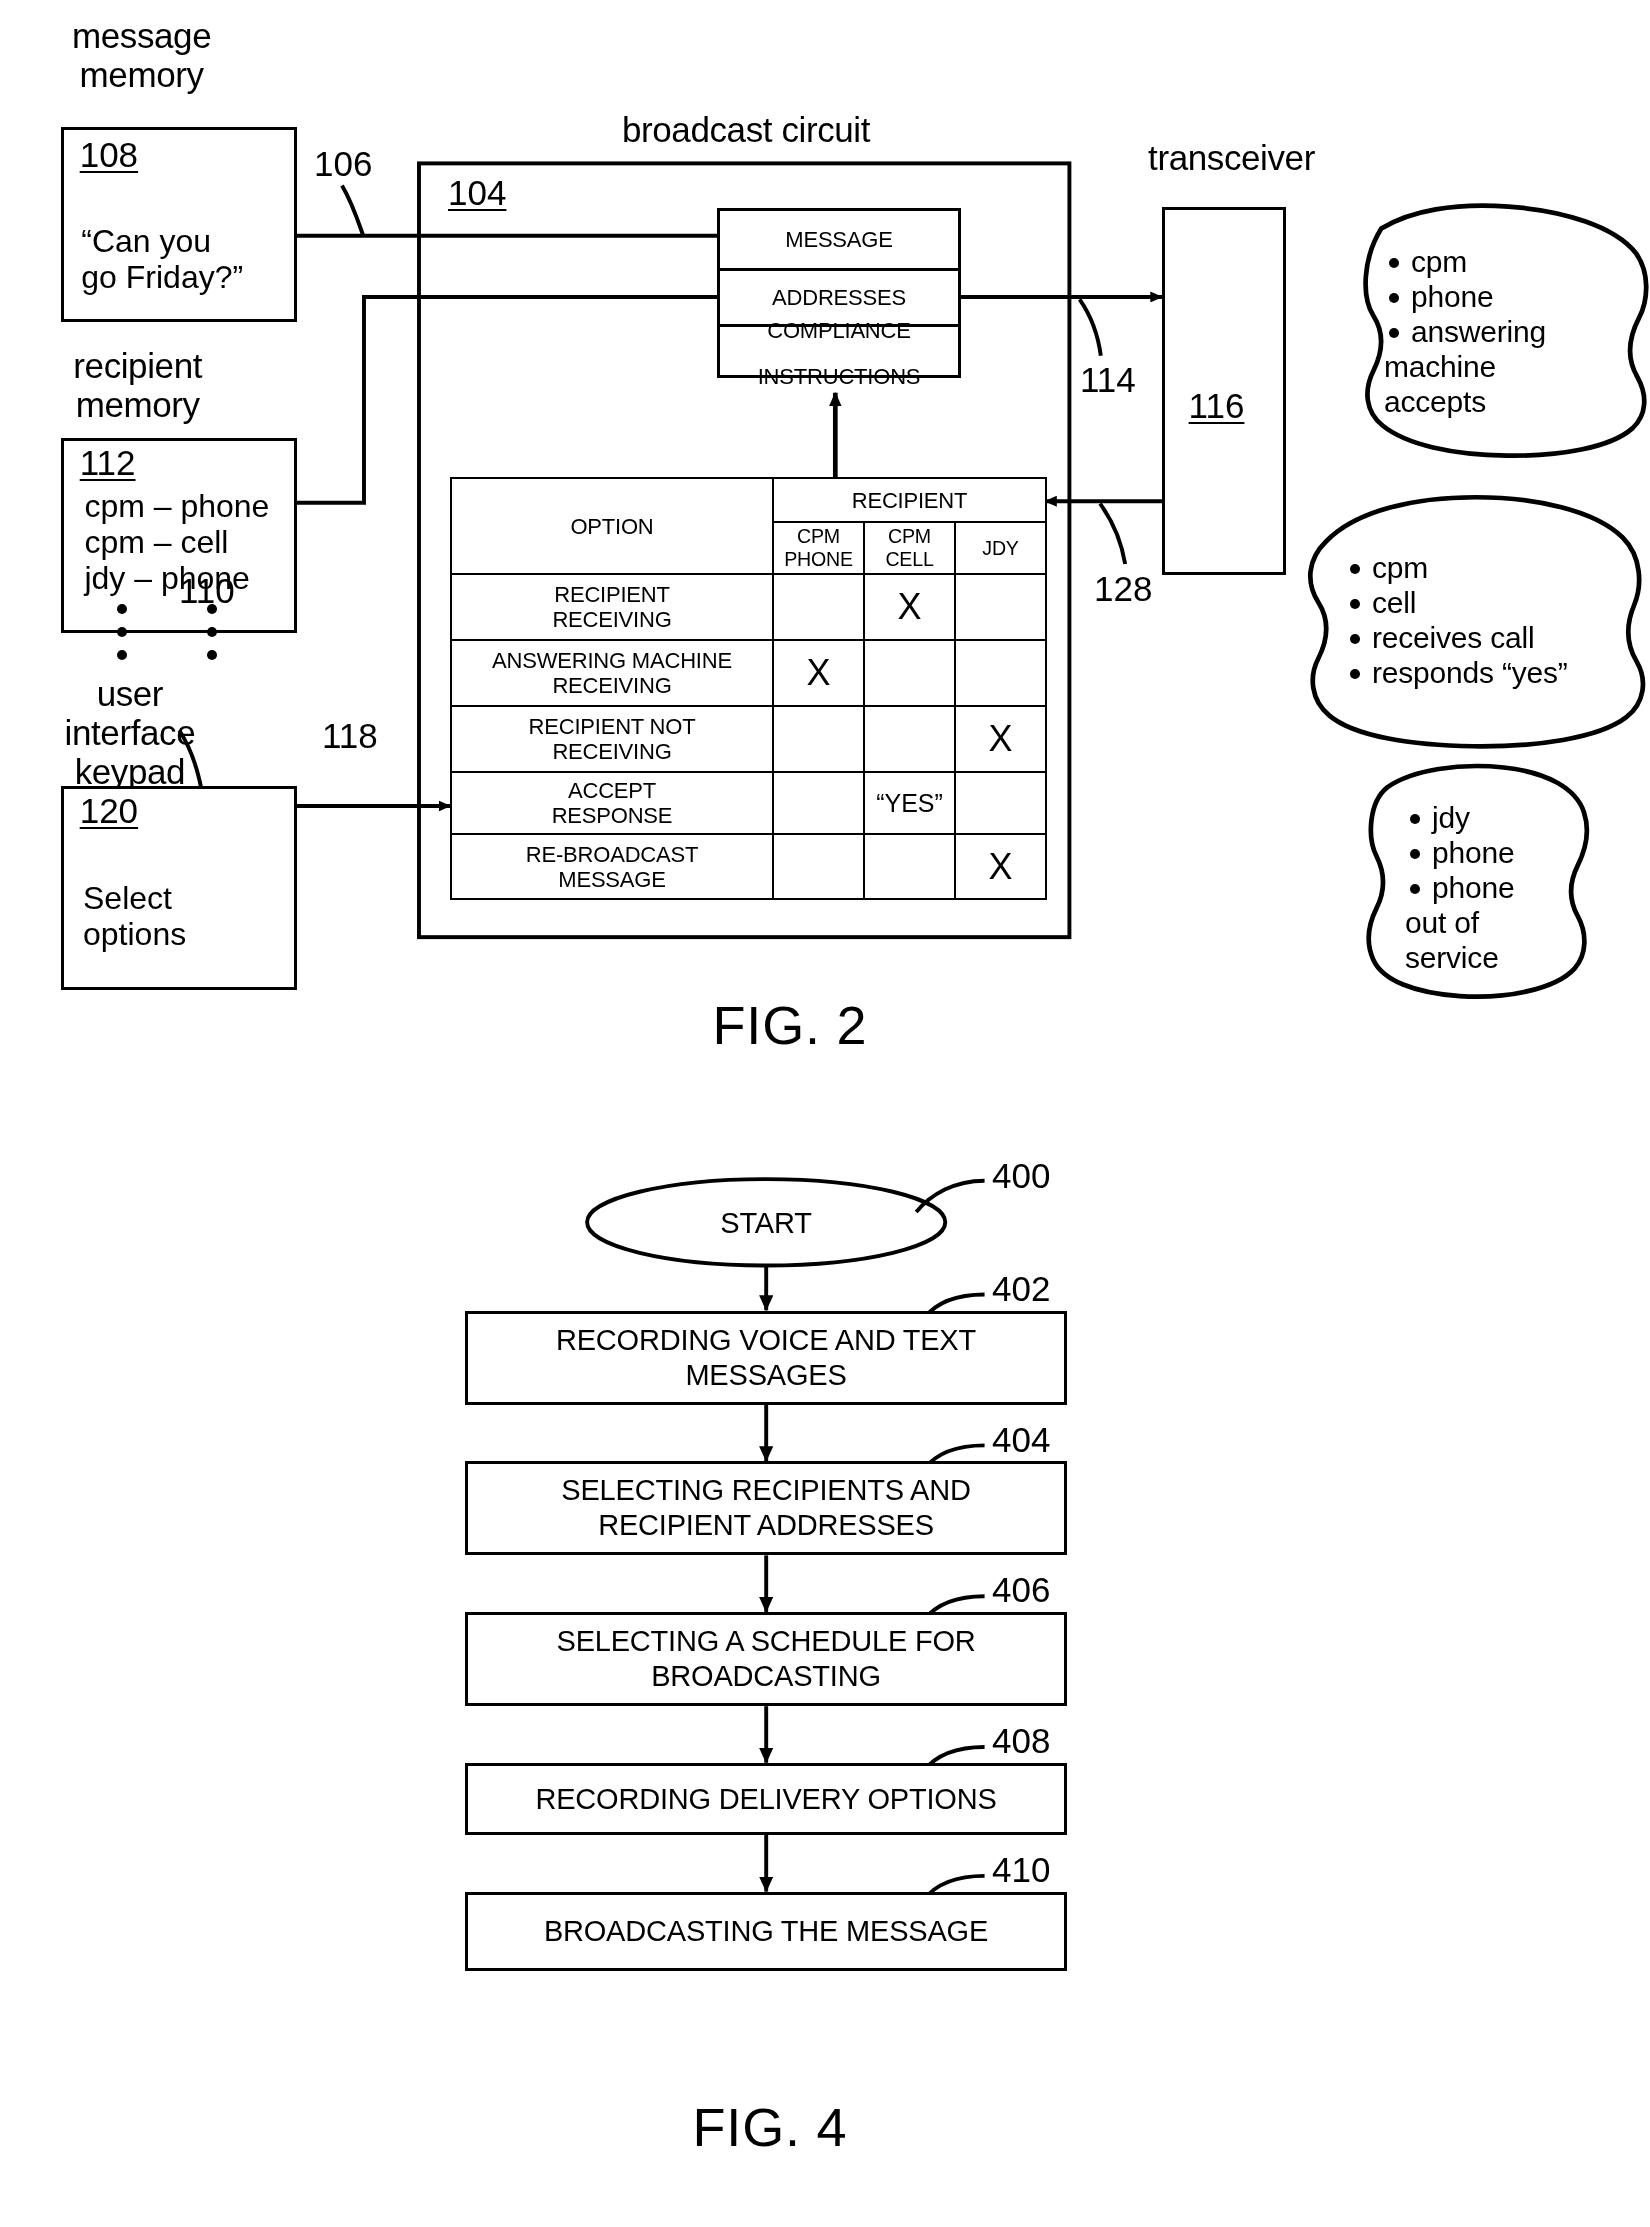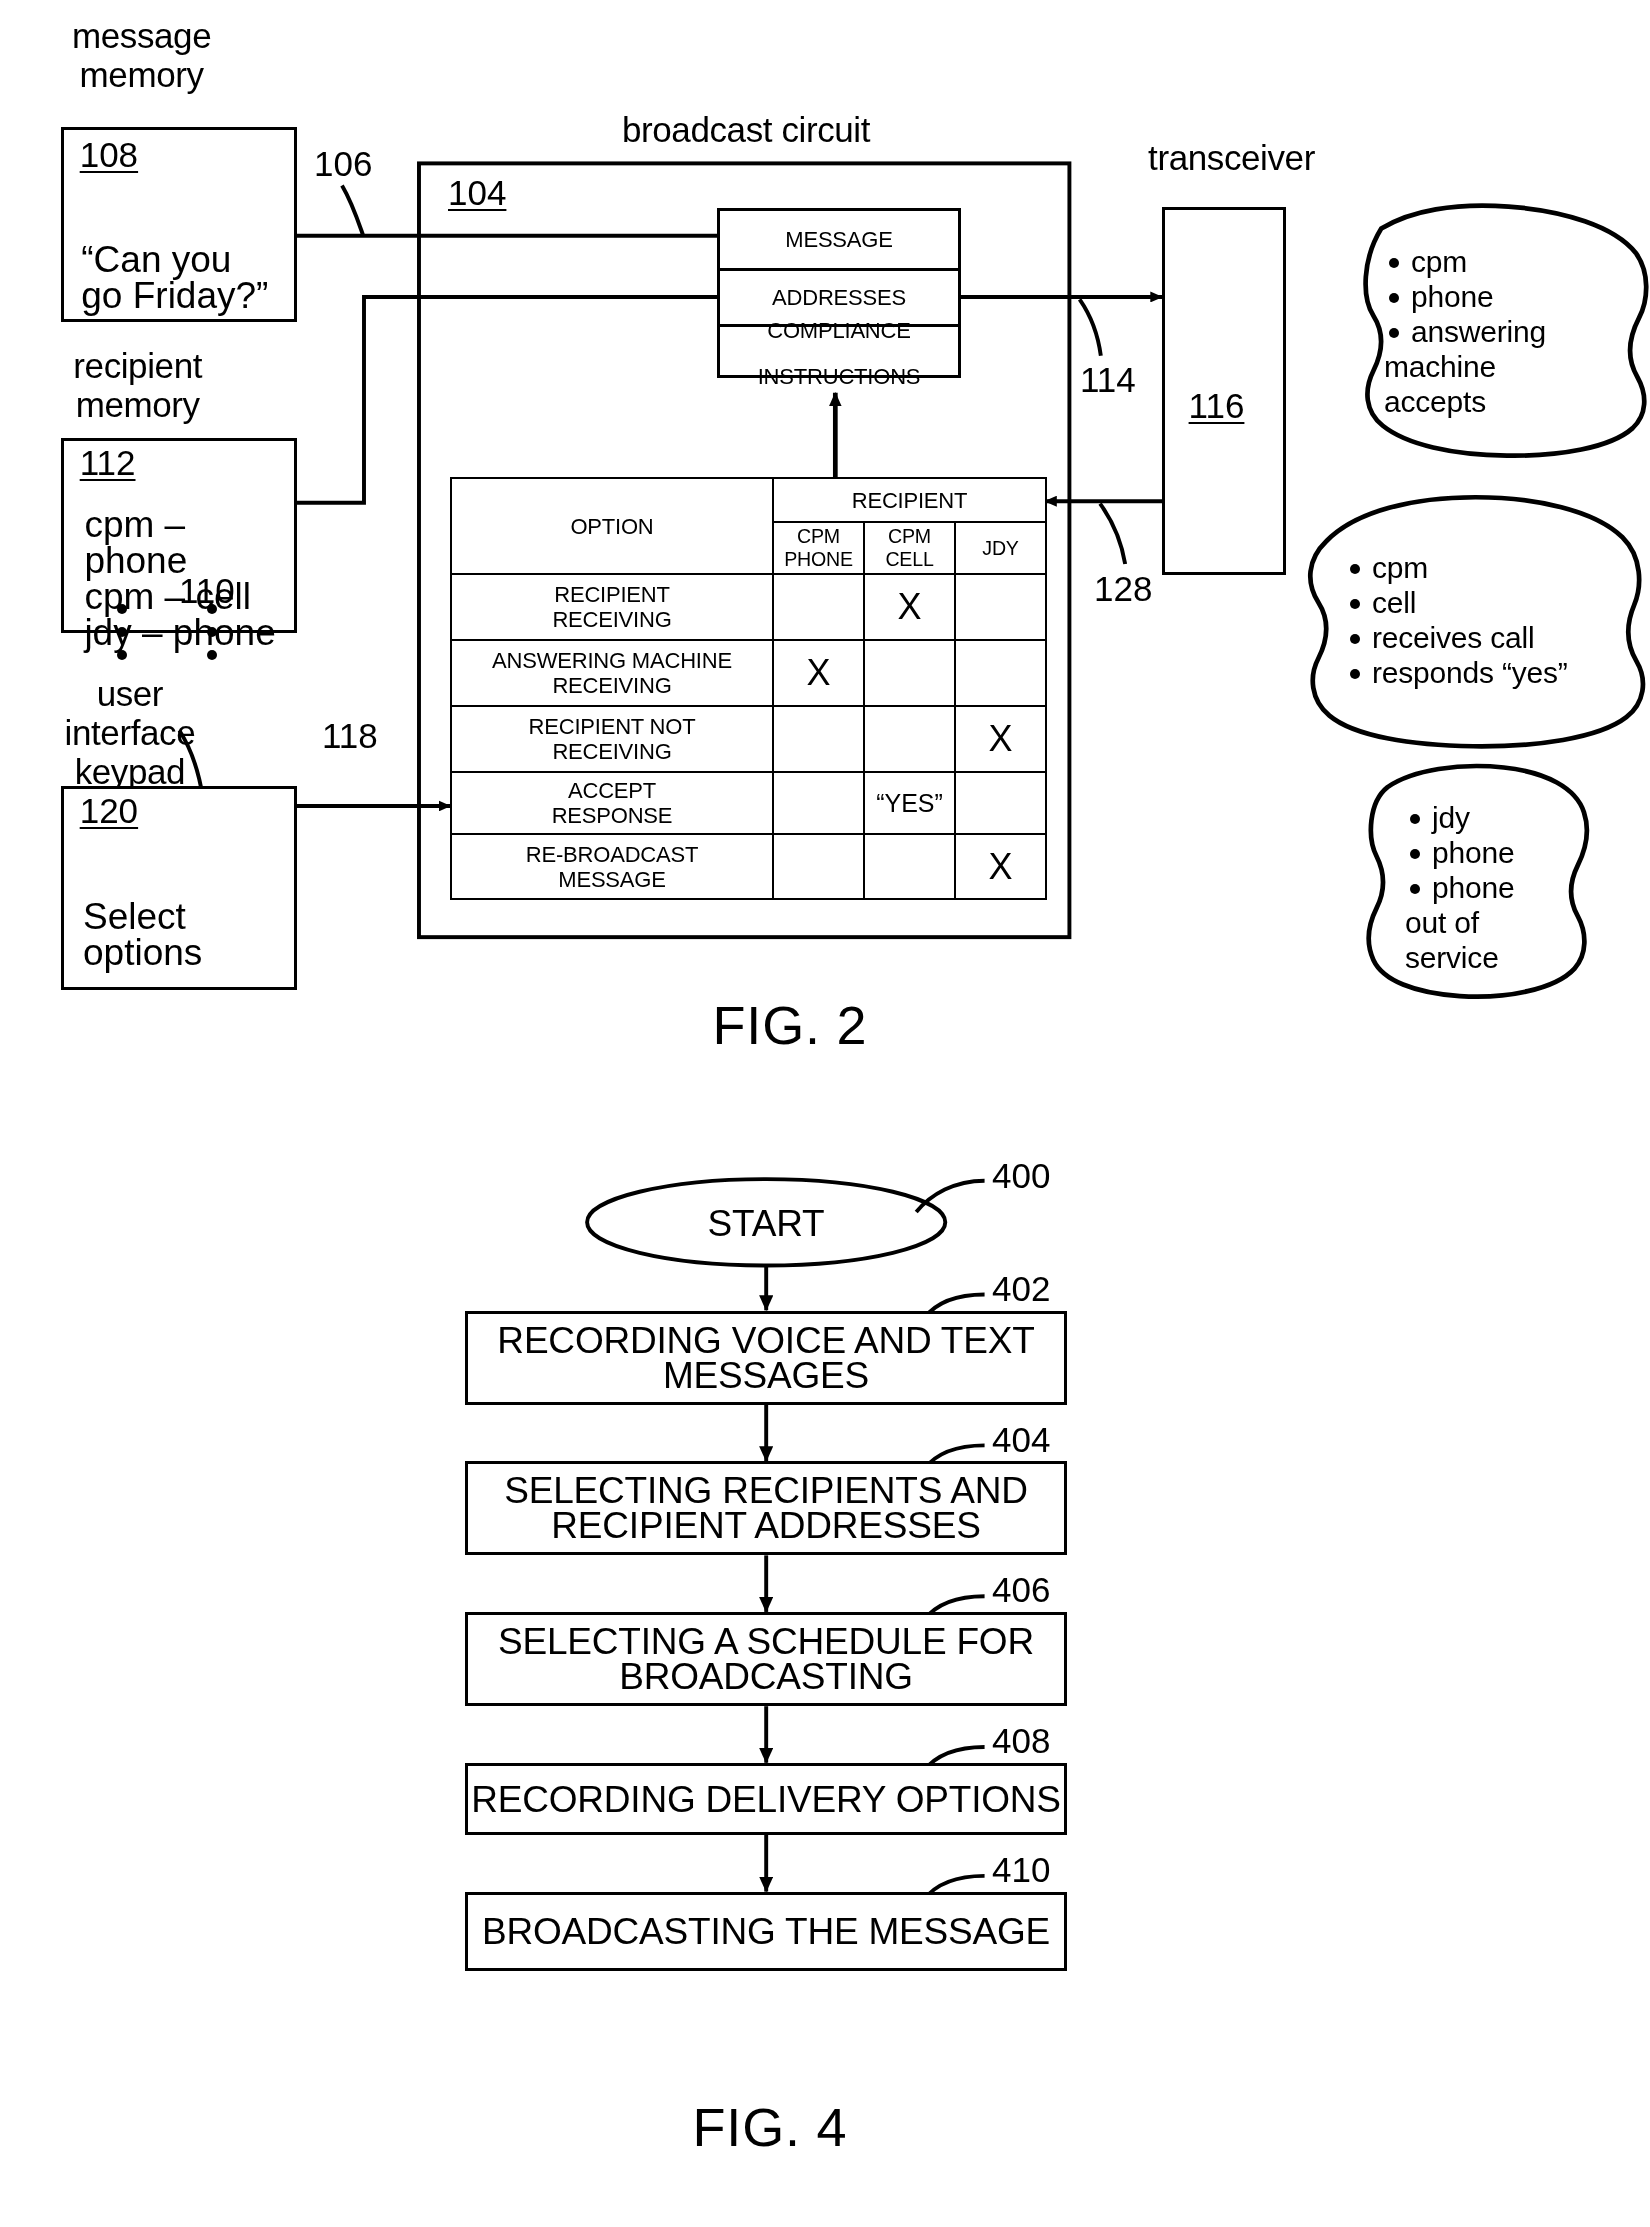--- a/index.html
+++ b/index.html
@@ -48,24 +48,23 @@
   }
   .refnum-u {
     font-size: 35px;
     line-height: 38px;
     font-weight: 400;
     text-decoration: underline;
     text-underline-offset: 3.9px;
     text-decoration-thickness: 2.4px;
   }
   .boxtext {
-    font-size: 37px;
+    font-size: 32px;
     line-height: 36px;
     font-weight: 400;
-    margin-top: 19px;
   }
   .caps {
     font-size: 22px;
     line-height: 25px;
     text-align: center;
     font-weight: 400;
     letter-spacing: -0.2px;
   }
   .caps-sm {
     font-size: 19.6px;
@@ -74,21 +73,21 @@
     font-weight: 400;
     letter-spacing: -0.2px;
   }
   .figlbl {
     font-size: 54px;
     line-height: 63px;
     font-weight: 400;
     letter-spacing: 0.8px;
   }
   .flow-text {
-    font-size: 37px;
+    font-size: 29px;
     line-height: 35px;
     text-align: center;
     font-weight: 400;
     letter-spacing: -0.2px;
   }
   .bubble-text {
     font-size: 30px;
     line-height: 35px;
     font-weight: 400;
     letter-spacing: -0.2px;

